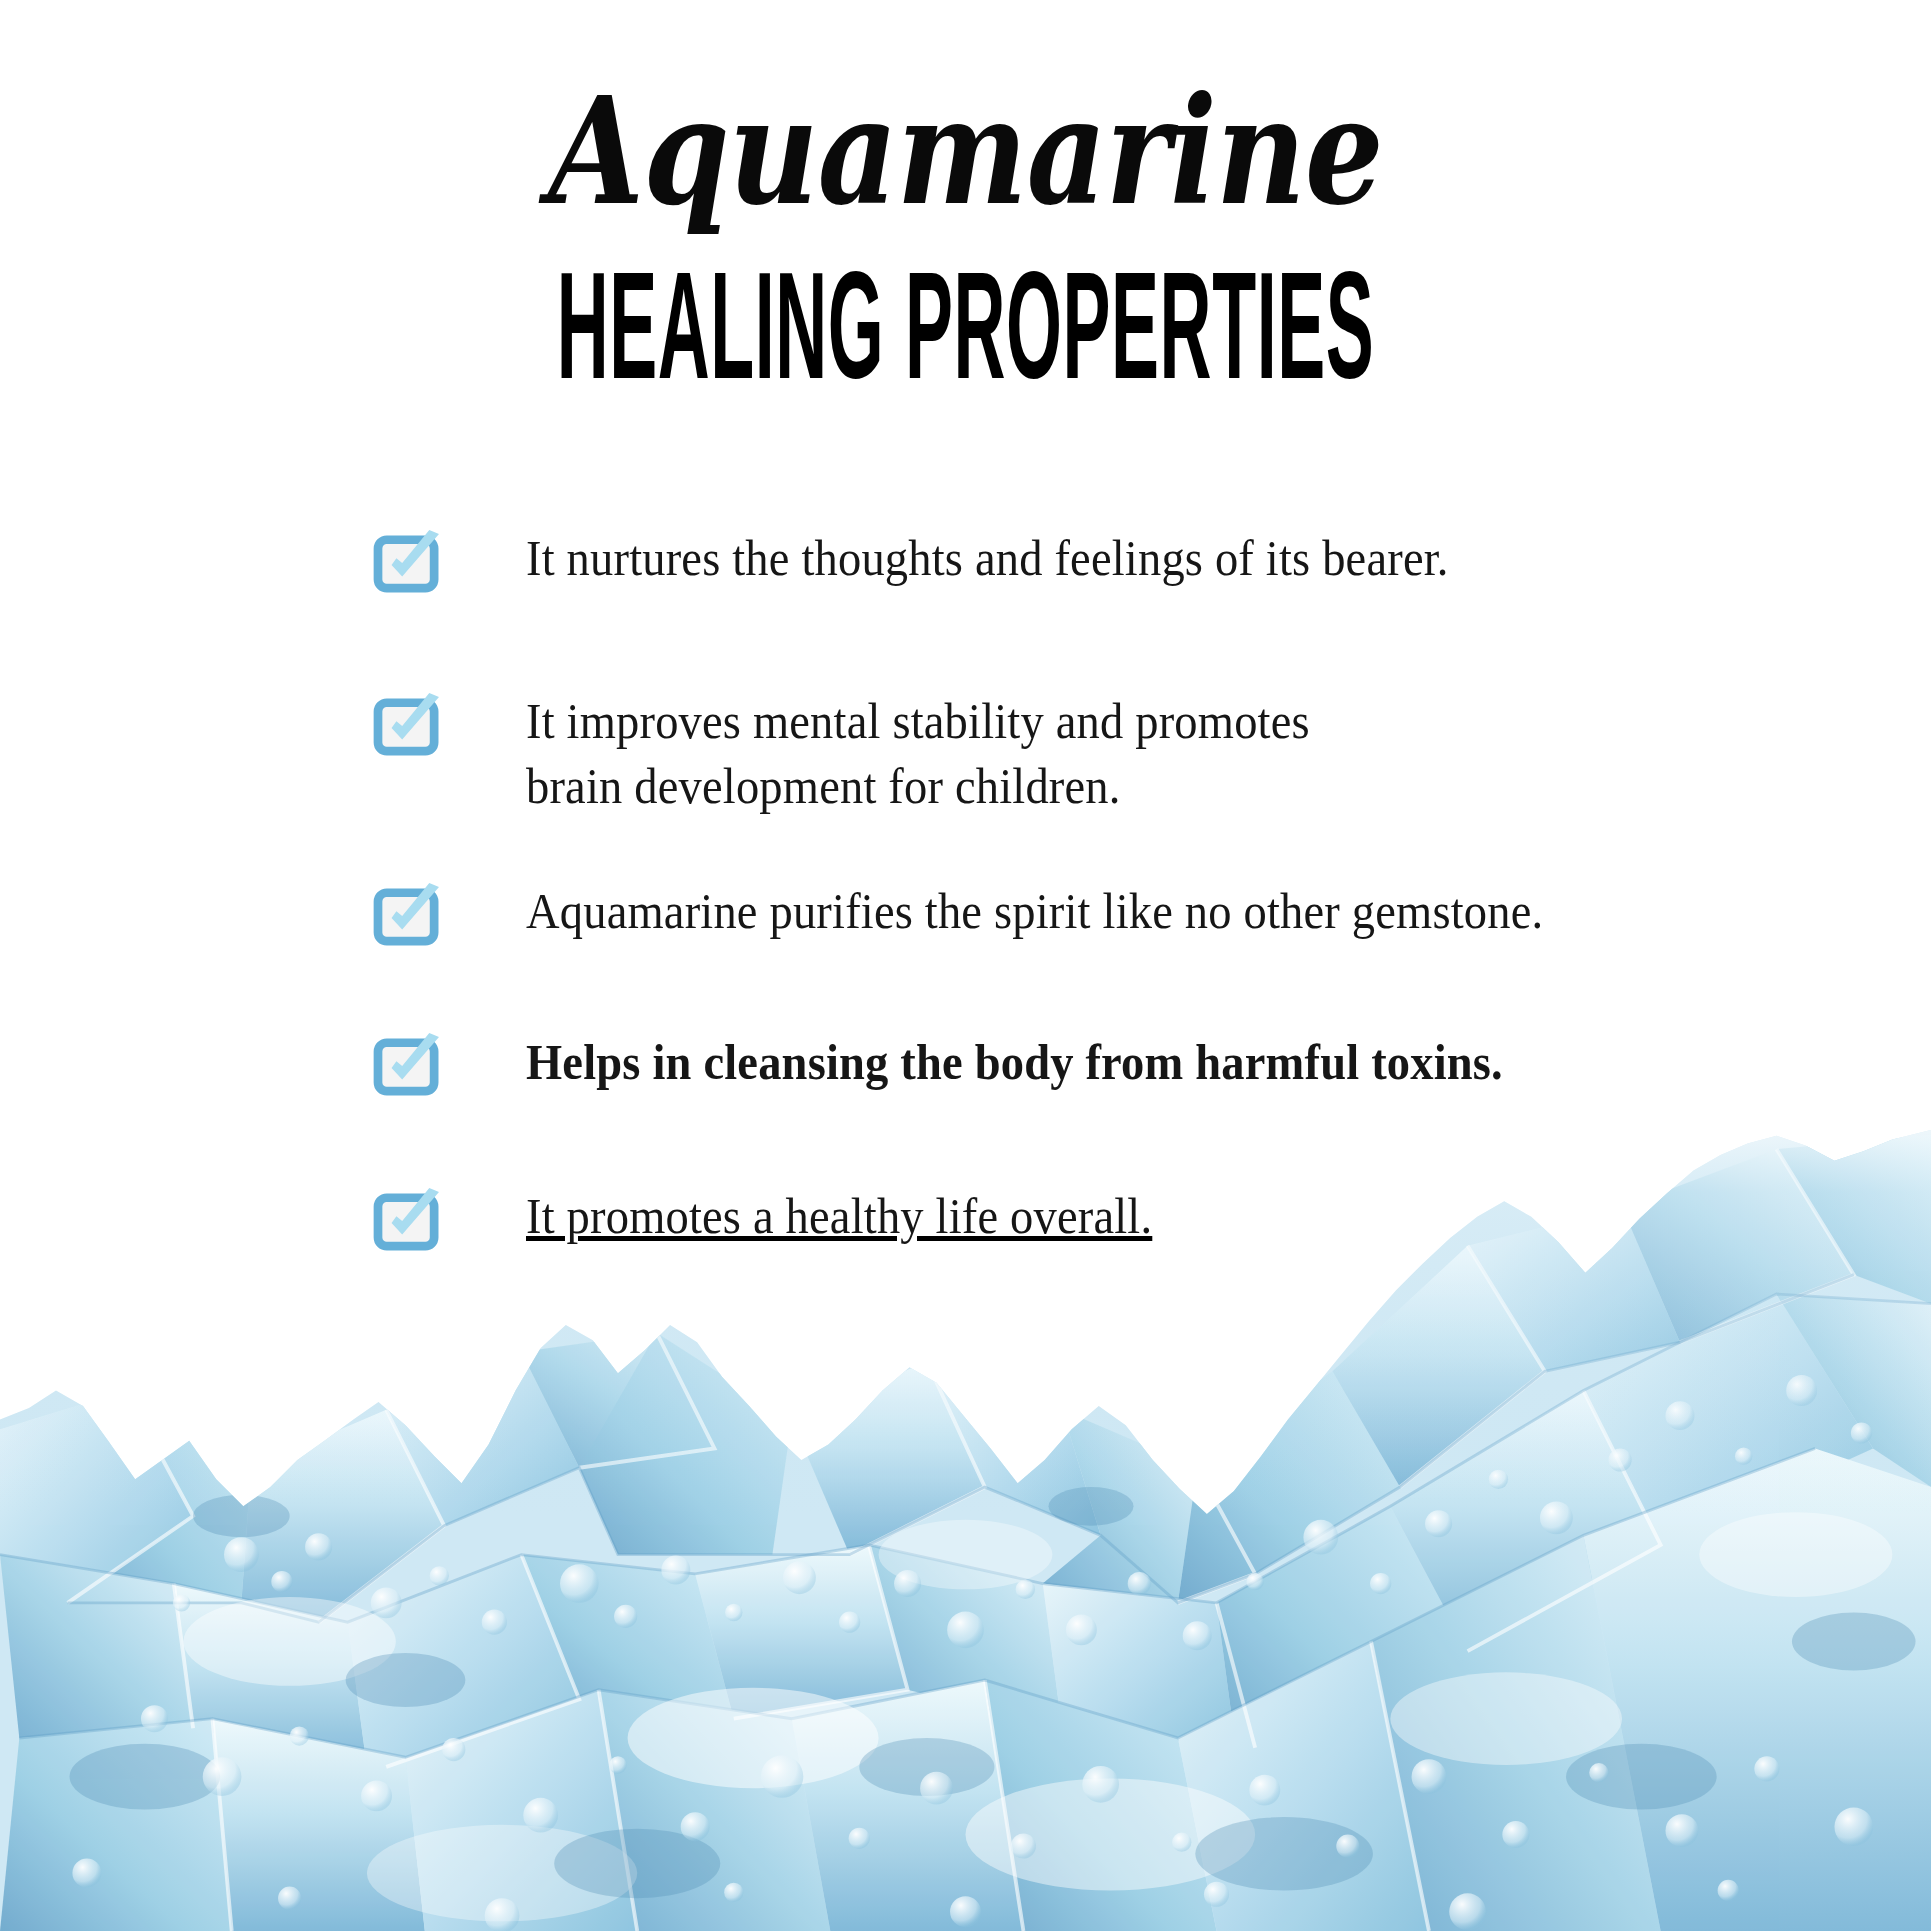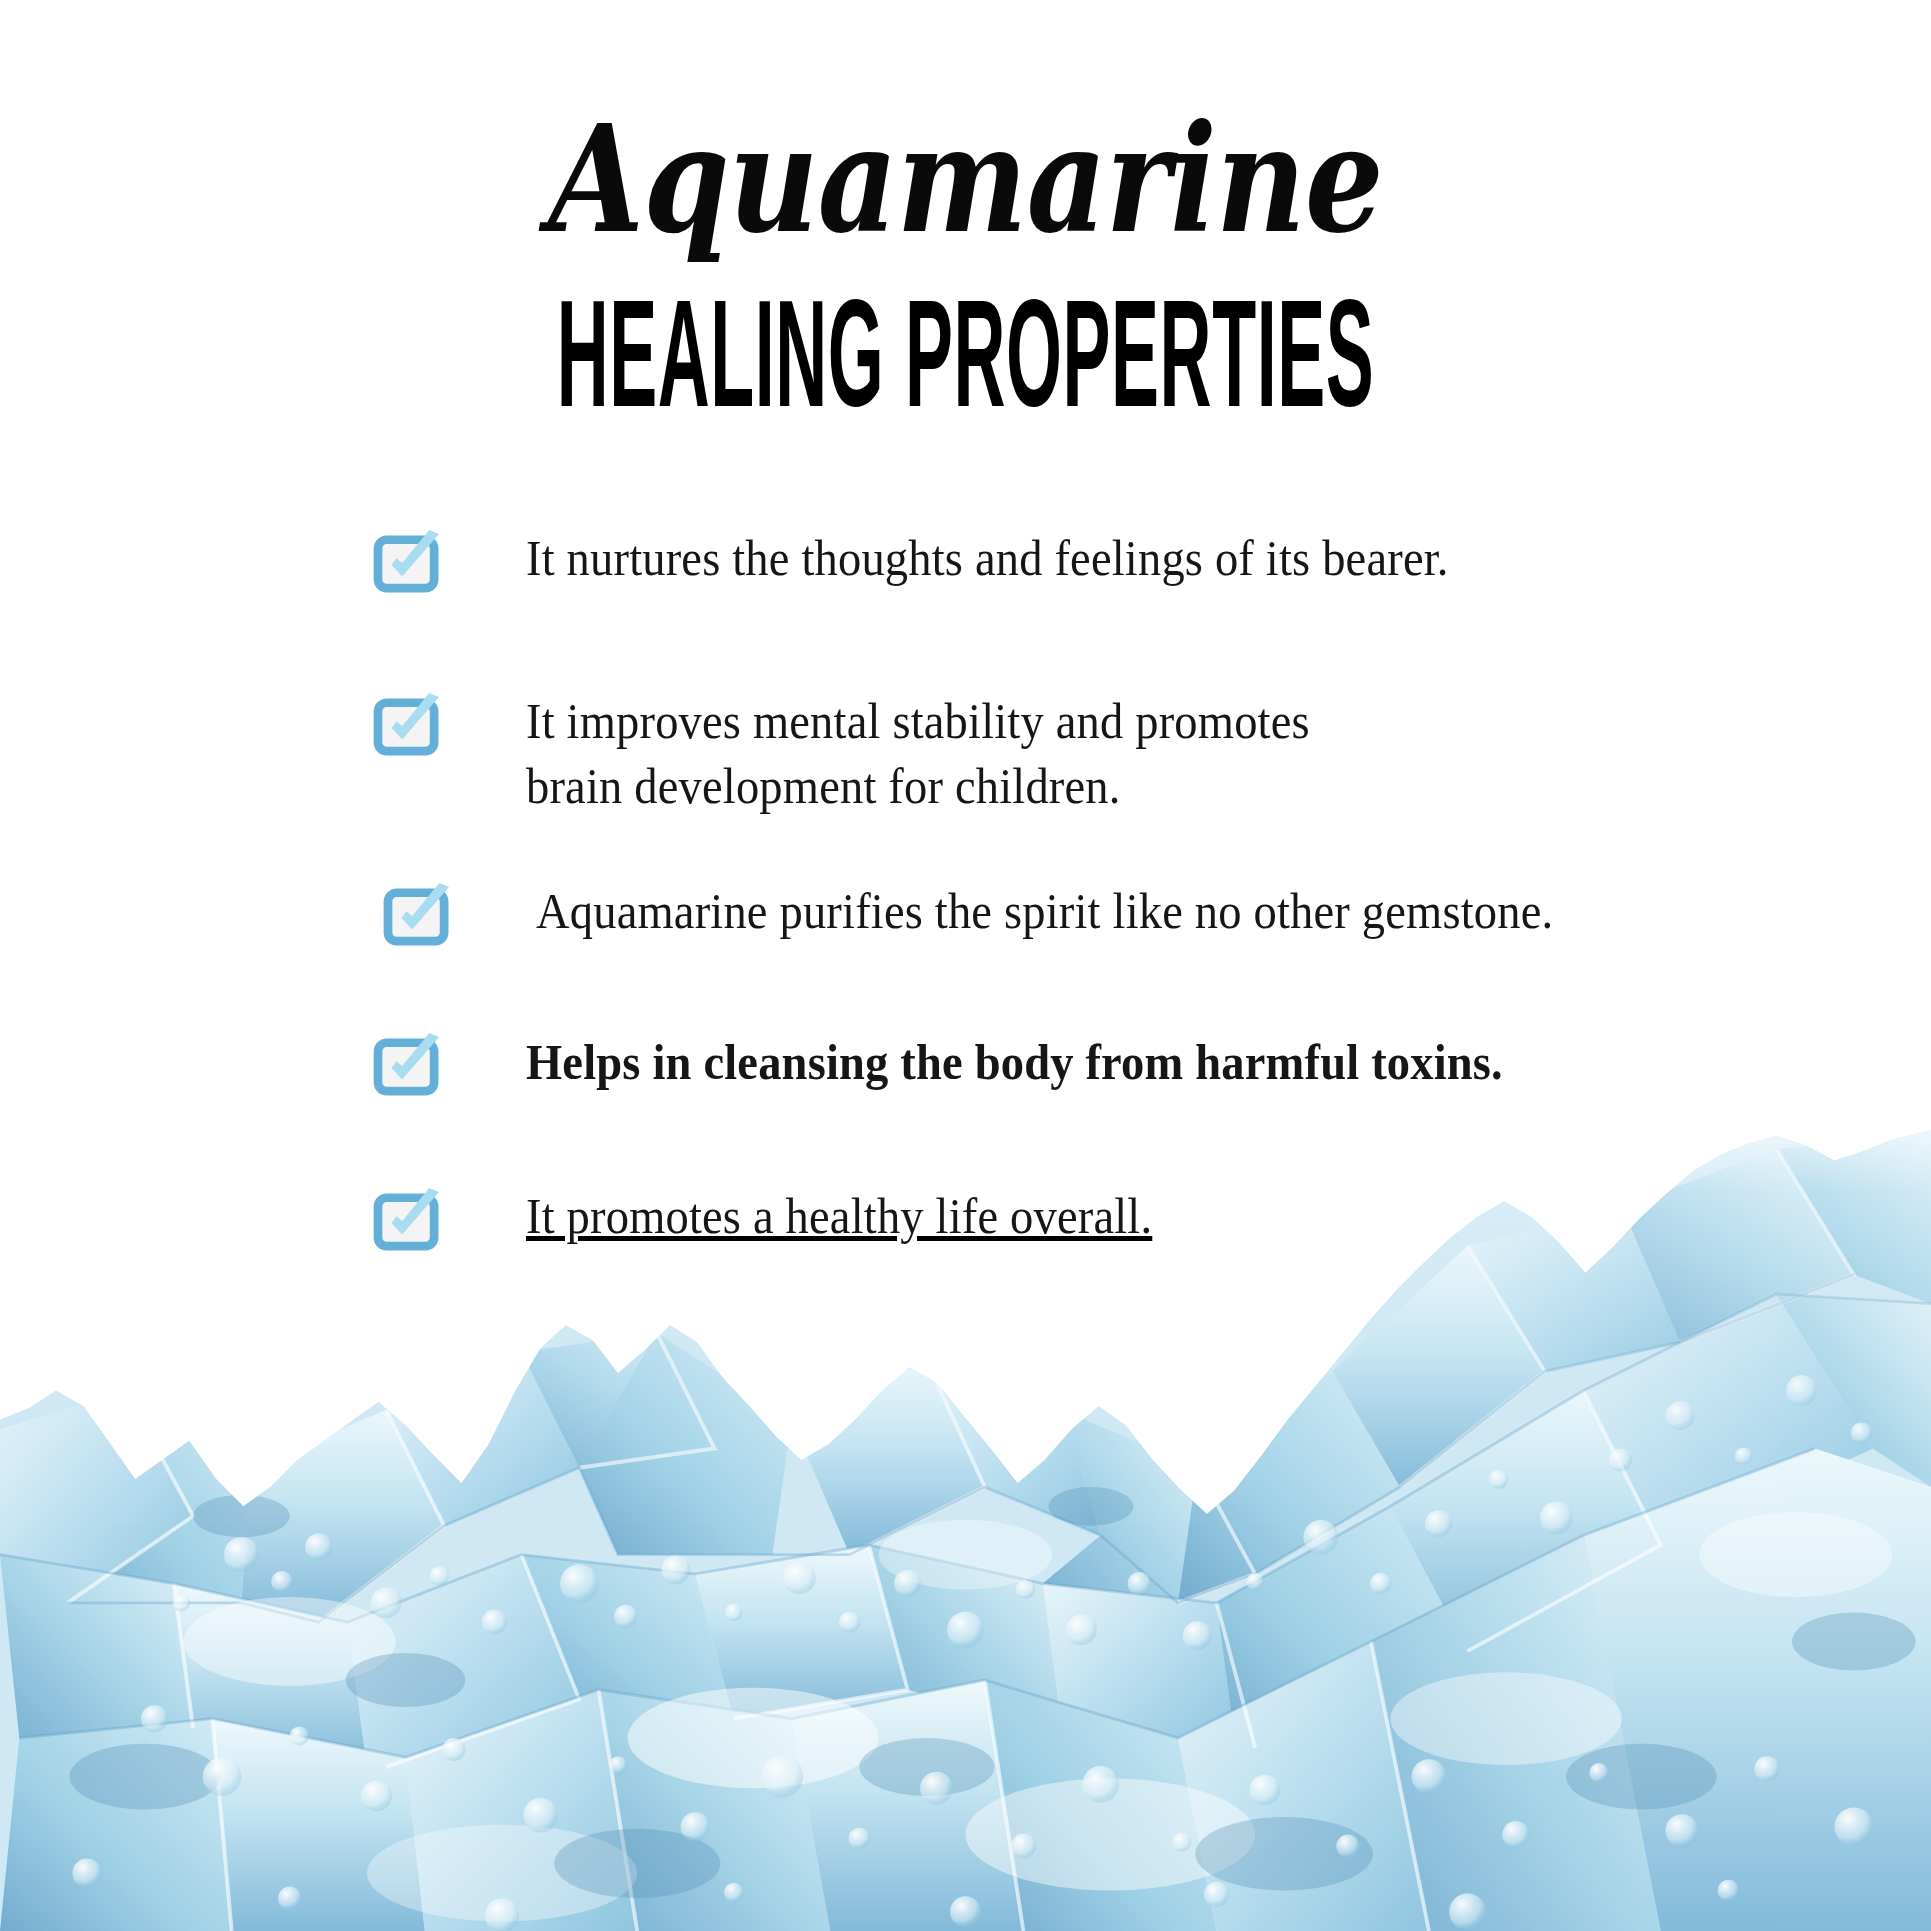--- a/index.html
+++ b/index.html
@@ -17,21 +17,21 @@
     width:1931px; height:1931px;
     background:#ffffff;
     overflow:hidden;
   }
 
   
   .header {
     position:absolute;
     top:0; left:0; right:0;
     text-align:center;
-    padding-top:106px;
+    padding-top:78px;
   }
 
   .title-script {
     font-family:"DejaVu Serif", "Liberation Serif", serif;
     font-style:italic;
     font-weight:700;
     font-size:147px;
     line-height:1.0;
     letter-spacing:-1px;
     color:#0a0a0a;
@@ -60,21 +60,21 @@
     width:1255px;
   }
 
   .item {
     display:flex;
     align-items:flex-start;
     gap:44px;
   }
 
   .item[data-gap="1"] { margin-top:97px; }
-  .item[data-gap="2"] { margin-top:60px;justify-content:flex-end; }
+  .item[data-gap="2"] { margin-top:60px; }
   .item[data-gap="3"] { margin-top:85px;font-weight:bold; }
   .item[data-gap="4"] { margin-top:89px;text-decoration:underline; }
 
   .check-wrap {
     position:relative;
     flex:0 0 auto;
     width:66px;
     height:60px;
     margin-top:5.8px;
     margin-right:41px;

